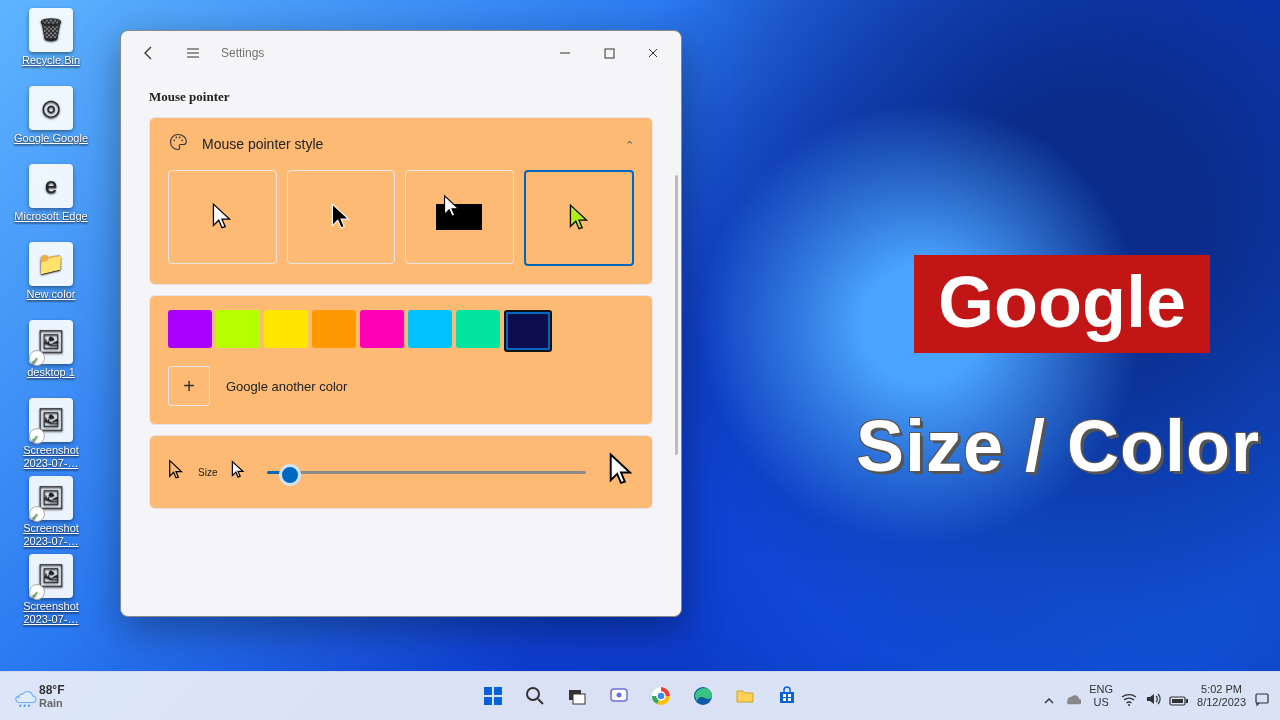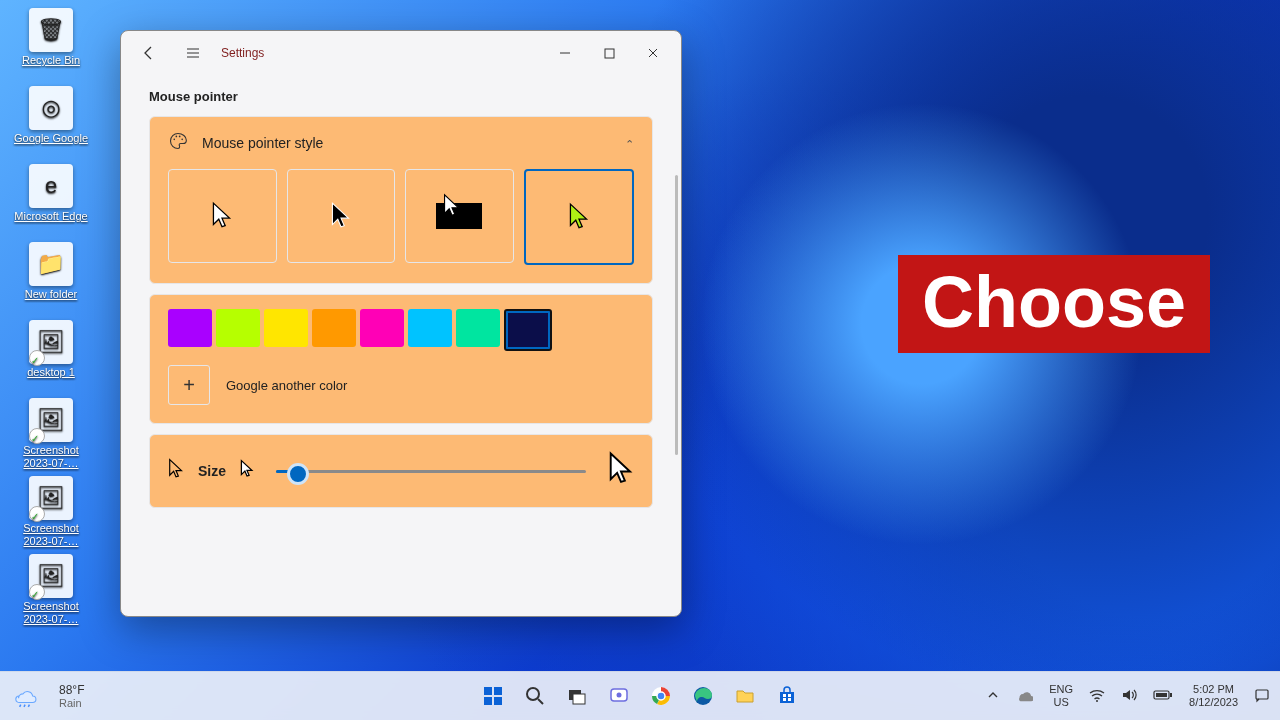--- a/index.html
+++ b/index.html
@@ -18,64 +18,64 @@
   
   .dicon{position:absolute;width:86px;text-align:center;color:#fff;font-size:11px;text-shadow:0 1px 2px #000;}
   .dicon .ic{width:44px;height:44px;margin:0 auto 2px;border-radius:4px;display:flex;align-items:center;justify-content:center;font-size:22px;background:rgba(255,255,255,.9);color:#222;box-shadow:0 2px 4px rgba(0,0,0,.4);}
   .dicon .lbl{line-height:13px;text-decoration:underline;}
   .dmark{position:relative;}
   .dmark::after{content:"";position:absolute;left:0;bottom:-2px;width:14px;height:14px;border-radius:50%;background:#fff;border:1px solid #aaa;box-shadow:inset 0 0 0 2px #fff;}
   .dmark::before{content:"✓";position:absolute;left:2px;bottom:-2px;z-index:1;font-size:10px;color:#3a3;}
 
   
   .taskbar{position:absolute;left:0;right:0;bottom:0;height:48px;background:rgba(235,240,248,.92);backdrop-filter:blur(6px);border-top:1px solid rgba(0,0,0,.05);display:flex;align-items:center;}
-  .tb-left{position:absolute;left:10px;display:flex;align-items:center;gap:21px;color:#333;}
+  .tb-left{position:absolute;left:10px;display:flex;align-items:center;gap:1px;color:#333;font-weight:bold;}
   .tb-left .wi{width:28px;height:28px;display:flex;align-items:center;justify-content:center;}
   .tb-center{margin:0 auto;display:flex;gap:6px;}
   .tb-ic{width:36px;height:36px;border-radius:4px;display:flex;align-items:center;justify-content:center;font-size:18px;}
-  .tb-right{position:absolute;right:10px;display:flex;align-items:center;gap:16px;color:#333;font-size:11px;}
+  .tb-right{position:absolute;right:10px;display:flex;align-items:flex-end;gap:8px;color:#333;font-size:11px;}
   .tb-right .stack{text-align:center;line-height:13px;}
 
   
   .ovl{position:absolute;right:40px;font-weight:800;color:#fff;letter-spacing:1px;
     text-shadow:3px 3px 0 #555,-1px -1px 0 #555,1px -1px 0 #555,-1px 1px 0 #555;}
   .ov1{top:120px;font-size:72px;}
   .ov2box{top:255px;right:70px;position:absolute;background:#c21515;padding:6px 24px 10px;}
   .ov2{font-size:72px;color:#fff;font-weight:800;}
   .ov3{top:405px;font-size:72px;right:20px}
 
   
   .win{position:absolute;left:120px;top:30px;width:560px;height:585px;background:#f5f5f7;border:1px solid #888;border-radius:8px;box-shadow:0 12px 40px rgba(0,0,0,.35);display:flex;flex-direction:column;overflow:hidden;}
   .titlebar{height:44px;display:flex;align-items:center;padding:0 6px;}
   .tbtn{width:44px;height:40px;display:flex;align-items:center;justify-content:center;color:#333;border-radius:4px;}
-  .tlabel{font-size:12px;color:#7f1d1d;margin-left:6px;}
+  .tlabel{font-size:12px;color:#737373;margin-left:6px;}
   .winctl{margin-left:auto;display:flex;}
   .winctl .tbtn{width:44px;font-size:13px;}
   .content{padding:4px 28px 0 28px;overflow:hidden;position:relative;}
   .scrollhint{position:absolute;right:3px;top:100px;width:3px;height:280px;background:#bbb;border-radius:2px;}
   .crumb{font-size:26px;color:#666;margin:2px 0 6px;}
   .crumb b{color:#111;font-weight:600;}
-  .sect{font-size:13px;font-weight:600;color:#222;margin:10px 0 12px;}
+  .sect{font-size:13px;font-weight:600;color:#222;margin:10px 0 12px;font-family:Liberation Serif, serif;}
   .card{background:#fdba74;border:1px solid #e6e6e8;border-radius:6px;margin-bottom:10px;}
   .row{display:flex;align-items:center;padding:14px 18px;gap:14px;}
   .row .grow{flex:1;font-size:14px;color:#222;}
   .chev{transform:rotate(180deg);font-size:11px;color:#555;}
   .tiles{display:flex;gap:10px;padding:0 18px 18px;}
   .tile{flex:1;height:92px;border:1px solid #e6e6e8;border-radius:4px;display:flex;align-items:center;justify-content:center;}
   .tile.sel{border:2px solid #0067c0;}
   .invbox{width:46px;height:26px;background:#000;display:flex;align-items:flex-start;justify-content:flex-start;}
   .rcolors{padding:14px 18px 18px;}
   .rcolors .lab{font-size:13px;color:#222;margin-bottom:10px;}
   .swrow{display:flex;gap:4px;margin-bottom:14px;}
   .sw{width:44px;height:38px;border-radius:3px;}
   .sw.sel{outline:2px solid #0067c0;outline-offset:-4px;border:2px solid #111;}
   .another{display:flex;align-items:center;gap:16px;}
   .plusbox{width:40px;height:38px;border:1px solid #e6e6e8;border-radius:3px;display:flex;align-items:center;justify-content:center;font-size:20px;color:#333;}
   .sizer{display:flex;align-items:center;padding:16px 18px;gap:14px;}
-  .sizer .lab{font-size:14px;color:#222;flex:0 0 auto;margin-right:auto;font-weight:bold;}
+  .sizer .lab{font-size:10px;color:#222;flex:0 0 auto;margin-right:auto;}
   .slider{flex:1;position:relative;height:20px;margin:0 8px;}
   .track{position:absolute;left:0;right:0;top:9px;height:3px;background:#8a8a8a;border-radius:2px;}
   .track .fill{position:absolute;left:0;top:0;height:3px;width:8%;background:#0067c0;border-radius:2px;}
   .thumb{position:absolute;left:6%;top:2px;width:16px;height:16px;border-radius:50%;background:#0067c0;border:3px solid #cfe4f8;box-sizing:content-box;margin-left:-8px;}
 
   
   .cur{display:block;}
 </style>
 </head>
 <body>
@@ -91,43 +91,44 @@
       <div class="dicon" style="left: 8px; top: 86px;">
         <div class="ic ">◎</div>
         <div class="lbl">Google Google</div>
       </div>
       <div class="dicon" style="left: 8px; top: 164px;">
         <div class="ic ">e</div>
         <div class="lbl">Microsoft Edge</div>
       </div>
       <div class="dicon" style="left: 8px; top: 242px;">
         <div class="ic ">📁</div>
-        <div class="lbl">New folder</div>
+        <div class="lbl">New color</div>
       </div>
       <div class="dicon" style="left: 8px; top: 320px;">
         <div class="ic dmark">🖼</div>
         <div class="lbl">desktop 1</div>
       </div>
       <div class="dicon" style="left: 8px; top: 398px;">
         <div class="ic dmark">🖼</div>
         <div class="lbl">Screenshot 2023-07-…</div>
       </div>
       <div class="dicon" style="left: 8px; top: 476px;">
         <div class="ic dmark">🖼</div>
         <div class="lbl">Screenshot 2023-07-…</div>
       </div>
       <div class="dicon" style="left: 8px; top: 554px;">
         <div class="ic dmark">🖼</div>
         <div class="lbl">Screenshot 2023-07-…</div>
       </div>
     </div>
 
   <div class="ov2box">
-    <span class="ov2">Choose</span>
+    <span class="ov2">Google</span>
   </div>
+  <div class="ovl ov3">Size / Color</div>
 
   <div class="win">
     <div class="titlebar">
       <div class="tbtn">
         <svg width="16" height="16" viewBox="0 0 16 16">
             <path d="M10 2 4 8l6 6" fill="none" stroke="#333" stroke-width="1.3"></path>
           </svg>
       </div>
       <div class="tbtn">
         <svg width="16" height="16" viewBox="0 0 16 16">

